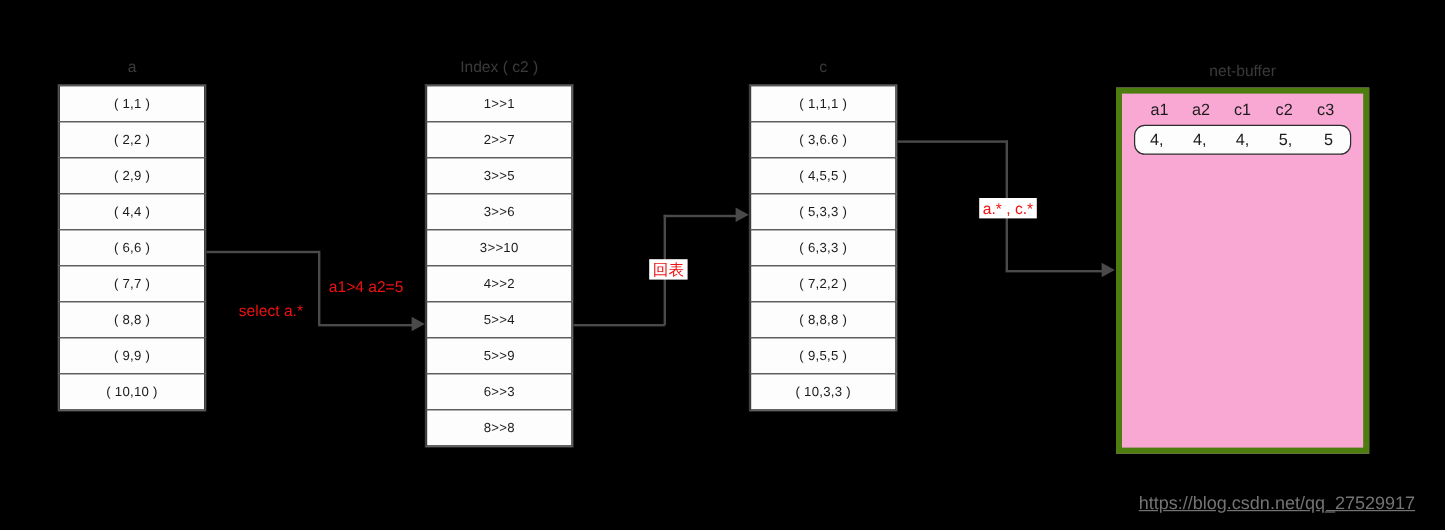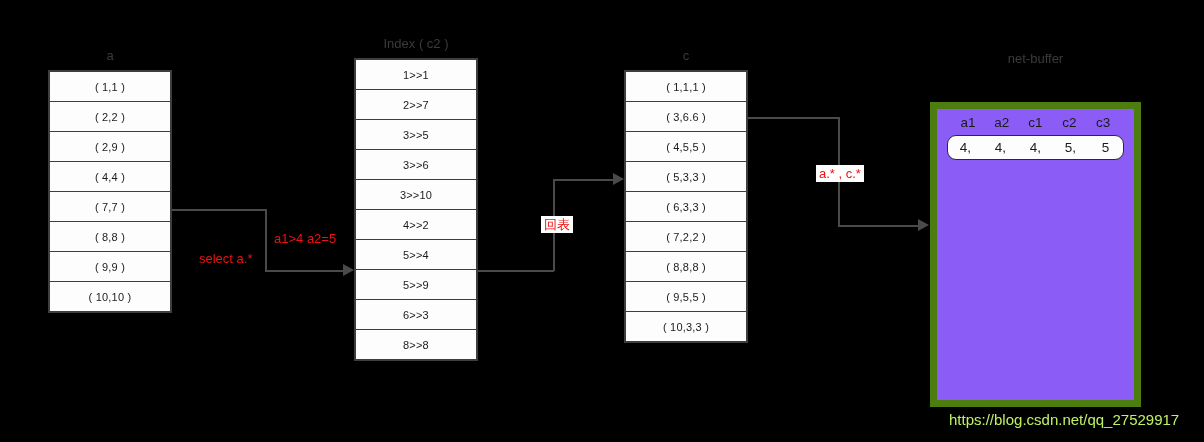--- a/index.html
+++ b/index.html
@@ -52,24 +52,23 @@
     font-size: 11px;
     letter-spacing: .2px;
     position: relative;
     margin-top: -1px;
   }
   .row:first-child { margin-top: 0; }
 
   
   .netbuffer {
     position: absolute;
-    background: #8b5cf6;
-    border: 7px solid #4d7c0f;
-    box-sizing: border-box;
-    margin-top: 29px;
+    background: #f9a8d4;
+    border: 5px solid #4d7c0f;
+    box-sizing: border-box;
   }
   .nb-head {
     display: flex;
     padding: 6px 14px 0 14px;
     box-sizing: border-box;
   }
   .nb-head span {
     flex: 1;
     text-align: center;
     color: #1b1b1b;
@@ -118,45 +117,47 @@
   }
   .annot.boxed {
     background: #ffffff;
     padding: 1px 3px;
   }
   .annot.plain { background: transparent; }
 
   
   .watermark {
     position: absolute;
-    color: #bef264;
+    color: #737373;
     font-size: 15px;
     white-space: nowrap;
+    text-decoration: underline;
   }
 </style>
 </head>
 <body>
 
 <div id="canvas">
 
   <div class="table-block" style="left:48px; top:70px; width:124px;">
     <div class="table-title">a</div>
     <div class="rows">
       <div class="row">( 1,1 )</div>
       <div class="row">( 2,2 )</div>
       <div class="row">( 2,9 )</div>
       <div class="row">( 4,4 )</div>
+      <div class="row">( 6,6 )</div>
       <div class="row">( 7,7 )</div>
       <div class="row">( 8,8 )</div>
       <div class="row">( 9,9 )</div>
       <div class="row">( 10,10 )</div>
     </div>
   </div>
 
-  <div class="table-block" style="left:354px; top:58px; width:124px;">
+  <div class="table-block" style="left:354px; top:70px; width:124px;">
     <div class="table-title">Index ( c2 )</div>
     <div class="rows">
       <div class="row">1&gt;&gt;1</div>
       <div class="row">2&gt;&gt;7</div>
       <div class="row">3&gt;&gt;5</div>
       <div class="row">3&gt;&gt;6</div>
       <div class="row">3&gt;&gt;10</div>
       <div class="row">4&gt;&gt;2</div>
       <div class="row">5&gt;&gt;4</div>
       <div class="row">5&gt;&gt;9</div>

